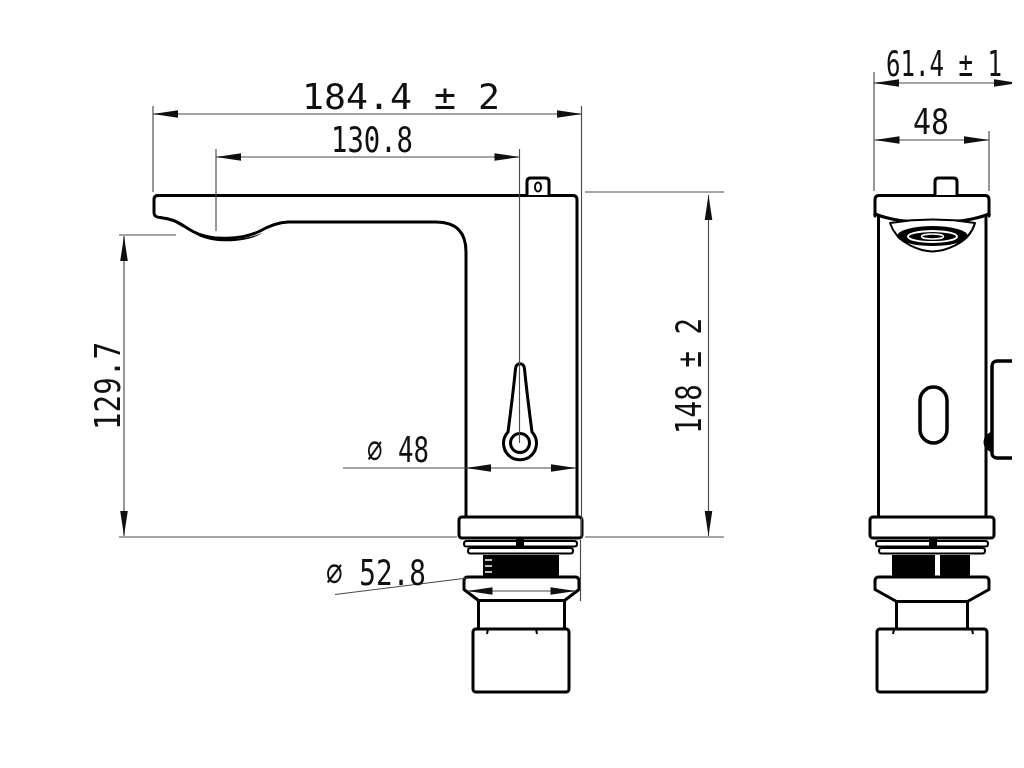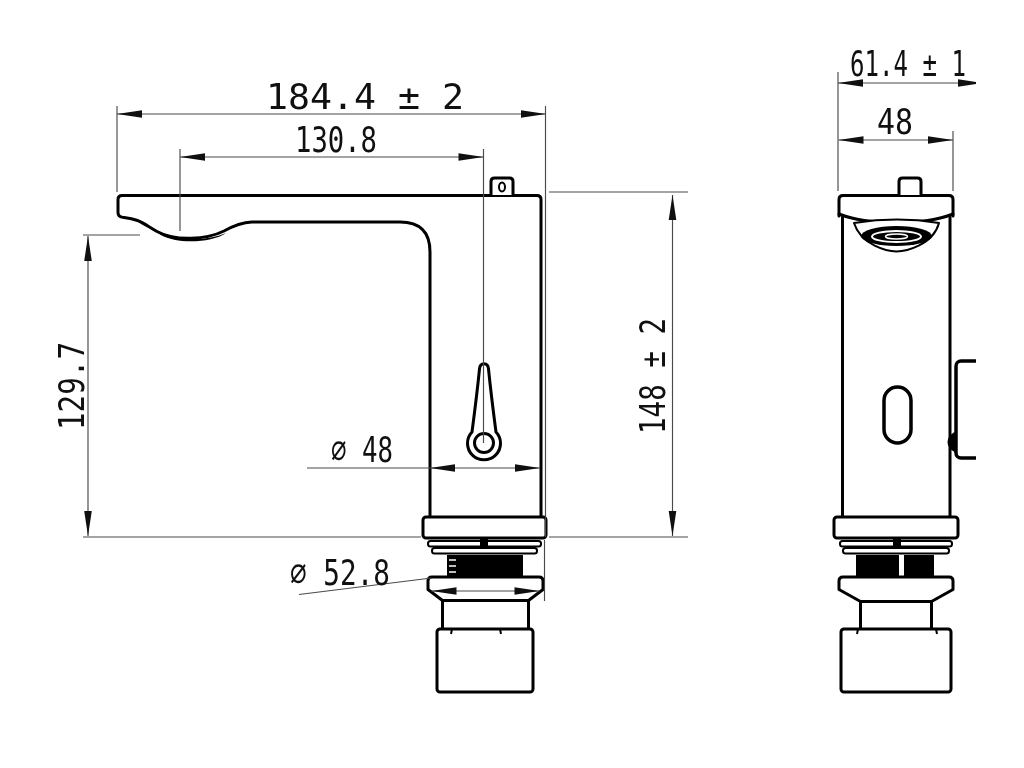--- a/index.html
+++ b/index.html
@@ -1,17 +1,17 @@
 <!DOCTYPE html>
 <html><head>
 <meta charset="utf-8">
 <style>
   html,body{margin:0;padding:0;background:#fff;}
   .stage{position:relative;width:976px;height:768px;background:#ffffff;overflow:hidden;
-         font-family:"DejaVu Sans Mono","Liberation Mono",monospace;}
+         font-family:"DejaVu Sans Mono","Liberation Mono",monospace;margin-left:36px;}
   svg{display:block;}
   .outline{stroke:#000000;stroke-width:3;fill:none;stroke-linecap:round;stroke-linejoin:round;}
   .outline-f{stroke:#000000;stroke-width:3;fill:#ffffff;stroke-linecap:round;stroke-linejoin:round;}
   .outline-f2{stroke:#000000;stroke-width:2;fill:#ffffff;stroke-linejoin:round;}
   .solid{fill:#000000;stroke:none;}
   .thin{stroke:#4a4a4a;stroke-width:1.15;fill:none;}
   .arrow{fill:#101010;stroke:none;}
   .dimtext{font-family:"DejaVu Sans Mono","Liberation Mono",monospace;font-size:36px;fill:#101010;}
   .whitetick{stroke:#ffffff;stroke-width:1.5;fill:none;}
 </style>

